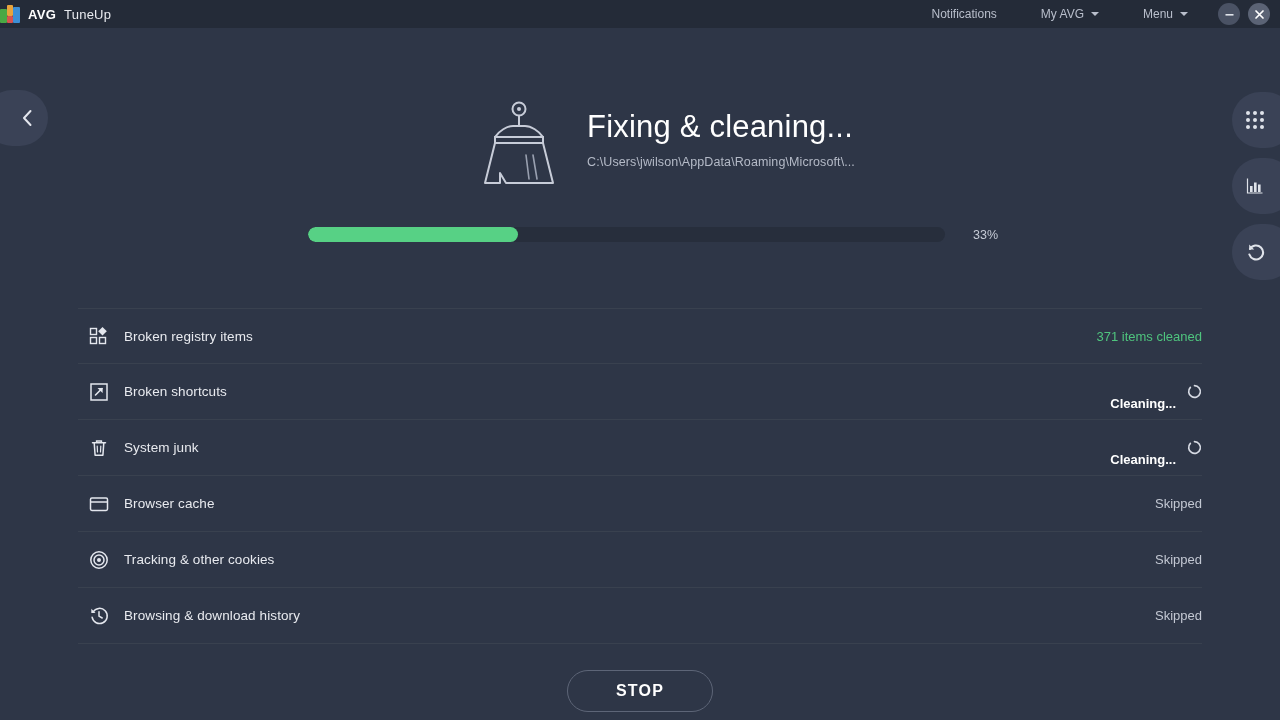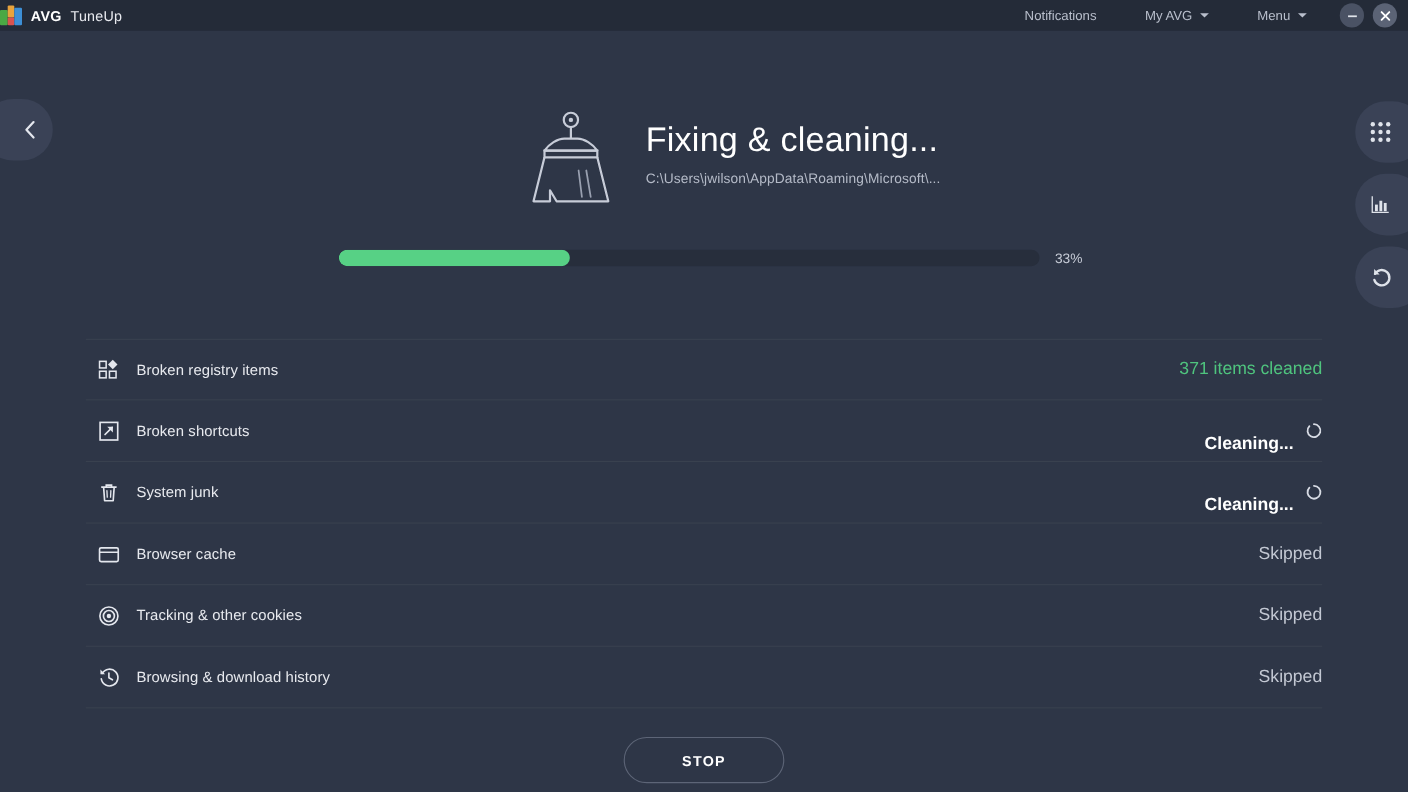--- a/index.html
+++ b/index.html
@@ -61,48 +61,48 @@
   .dot-grid i { width: 4px; height: 4px; background: #dfe3ea; border-radius: 50%; display: block; }
 
   
   .hero { position: absolute; top: 95px; left: 0; width: 1280px; display: flex;
           justify-content: center; align-items: flex-start; gap: 22px; padding-left: 48px; }
   .hero-text { padding-top: 14px; }
   .hero-title { color: #ffffff; font-size: 31px; font-weight: normal; line-height: 1.15; letter-spacing: .2px; }
   .hero-path { color: #b4bac7; font-size: 12.5px; margin-top: 10px; letter-spacing: .1px; }
 
   
-  .progress-row { position: absolute; top: 227px; left: 308px; display: flex; align-items: center; gap: 14px; }
+  .progress-row { position: absolute; top: 227px; left: 308px; display: flex; align-items: center; gap: 28px; }
   .track { width: 637px; height: 15px; background: #272e3c; border-radius: 8px; overflow: hidden; }
   .fill { height: 100%; background: #57d185; border-radius: 8px; }
   .pct { color: #c6cbd6; font-size: 12.5px; }
 
   
   .list { position: absolute; top: 308px; left: 78px; width: 1124px; }
   .row {
     height: 56px; display: flex; align-items: center;
     border-bottom: 1px solid #39414f;
   }
   .row:first-child { border-top: 1px solid #39414f; }
   .row-icon { width: 46px; display: flex; align-items: center; justify-content: flex-start;
               color: #e4e7ee; padding-left: 11px; }
   .row-label { color: #e8eaef; font-size: 13.5px; letter-spacing: .1px; }
   .row-status { margin-left: auto; display: flex; align-items: center; gap: 11px; padding-right: 0; }
-  .status-text { font-size: 16px; }
+  .status-text { font-size: 13px; }
   .status-done { color: #4fc47e; font-weight: normal; }
   .status-active { color: #ffffff; font-weight: bold; margin-top: 24px; }
   .status-skipped { color: #c3c8d3; }
   .spinner { width: 15px; height: 15px; }
 
   
   .stop-wrap { position: absolute; top: 670px; left: 0; width: 1280px; display: flex; justify-content: center; }
   .stop-btn {
     width: 146px; height: 42px; border-radius: 21px;
     border: 1px solid #5d6577; background: transparent;
-    color: #ffffff; font-size: 13px; font-weight: bold; letter-spacing: 1.2px;
+    color: #ffffff; font-size: 16px; font-weight: bold; letter-spacing: 1.2px;
     cursor: pointer; font-family: "Liberation Sans", sans-serif;
   }
 </style>
 </head>
 <body>
 
 <div class="titlebar">
   <div class="brand">
     <span class="avg-logo">
       <i class="lg-a"></i>

